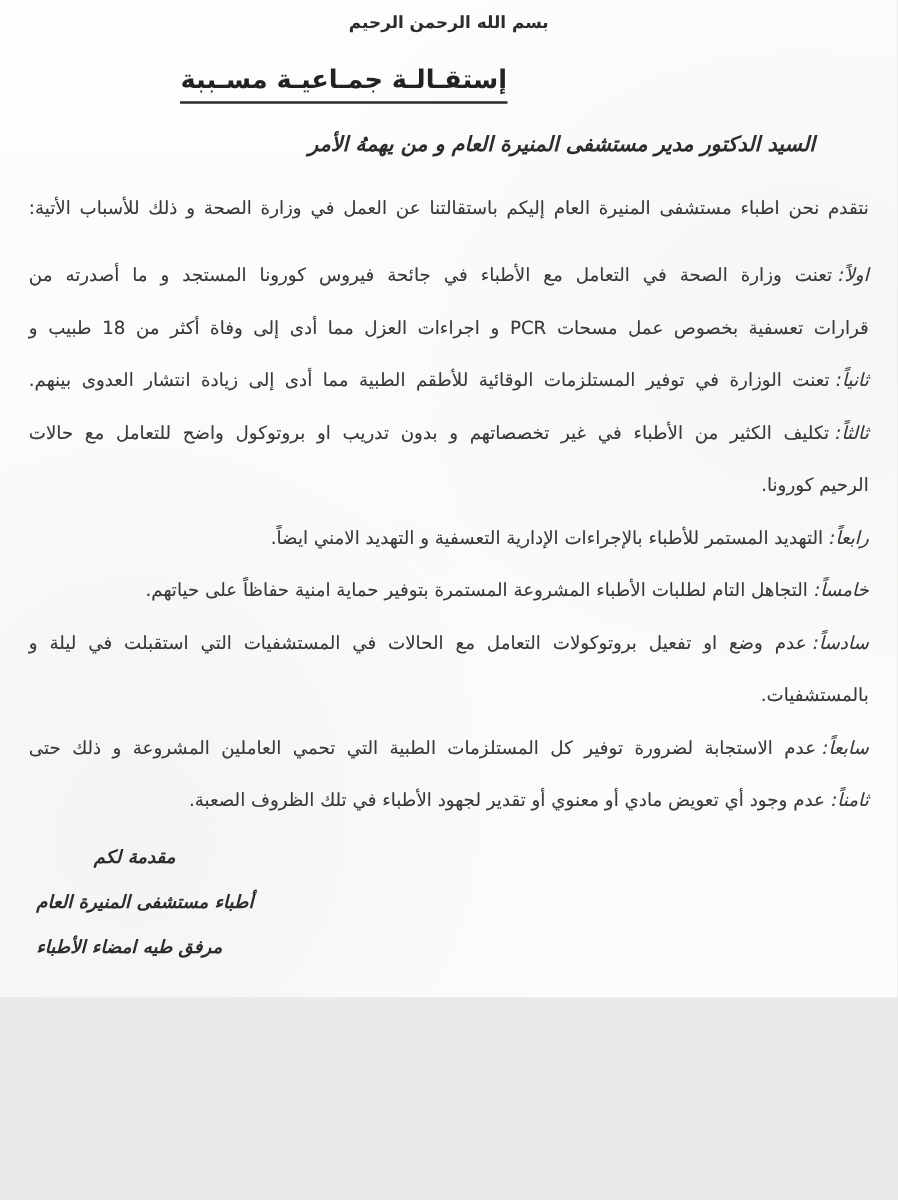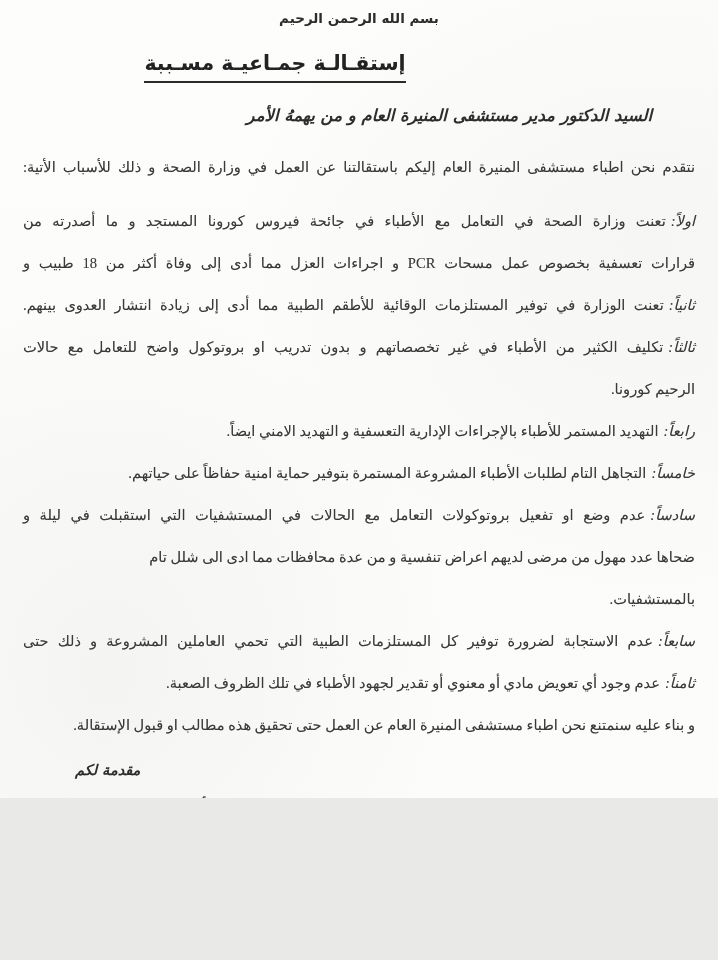--- a/index.html
+++ b/index.html
@@ -65,21 +65,20 @@
     margin-top: 18px;
     font-size: 14.6px;
     color: #3a3a3a;
     text-shadow: 0 0 0.5px rgba(40,40,40,0.35);
   }
   .line {
     line-height: 42px;
     height: 42px;
     white-space: normal;
     text-align: right;
-    font-family: Liberation Serif, serif;
   }
   .line.full {
     text-align: justify;
     text-align-last: justify;
   }
   .line.intro {
     margin-bottom: 12px;
   }
   .ord {
     font-style: italic;
@@ -125,28 +124,26 @@
     <div class="line full"><span class="ord">ثانياً:</span><span>تعنت الوزارة في توفير المستلزمات الوقائية للأطقم الطبية مما أدى إلى زيادة انتشار العدوى بينهم.</span></div>
 
     <div class="line full"><span class="ord">ثالثاً:</span><span>تكليف الكثير من الأطباء في غير تخصصاتهم و بدون تدريب او بروتوكول واضح للتعامل مع حالات</span></div>
     <div class="line">الرحيم كورونا.</div>
 
     <div class="line"><span class="ord">رابعاً:</span><span>التهديد المستمر للأطباء بالإجراءات الإدارية التعسفية و التهديد الامني ايضاً.</span></div>
 
     <div class="line"><span class="ord">خامساً:</span><span>التجاهل التام لطلبات الأطباء المشروعة المستمرة بتوفير حماية امنية حفاظاً على حياتهم.</span></div>
 
     <div class="line full"><span class="ord">سادساً:</span><span>عدم وضع او تفعيل بروتوكولات التعامل مع الحالات في المستشفيات التي استقبلت في ليلة و</span></div>
-    <div class="line">ضحاها عدد مهول من مرضى لديهم اعراض تنفسية و من عدة محافظات مما ادى الى شلل تام</div>
     <div class="line">بالمستشفيات.</div>
 
     <div class="line full"><span class="ord">سابعاً:</span><span>عدم الاستجابة لضرورة توفير كل المستلزمات الطبية التي تحمي العاملين المشروعة و ذلك حتى</span></div>
 
     <div class="line"><span class="ord">ثامناً:</span><span>عدم وجود أي تعويض مادي أو معنوي أو تقدير لجهود الأطباء في تلك الظروف الصعبة.</span></div>
 
-    <div class="line">و بناء عليه سنمتنع نحن اطباء مستشفى المنيرة العام عن العمل حتى تحقيق هذه مطالب او قبول الإستقالة.</div>
 
   </div>
 
   <div class="signature">
     <div class="sig-line indented">مقدمة لكم</div>
     <div class="sig-line flush">أطباء مستشفى المنيرة العام</div>
     <div class="sig-line flush">مرفق طيه امضاء الأطباء</div>
   </div>
 
 </div>

